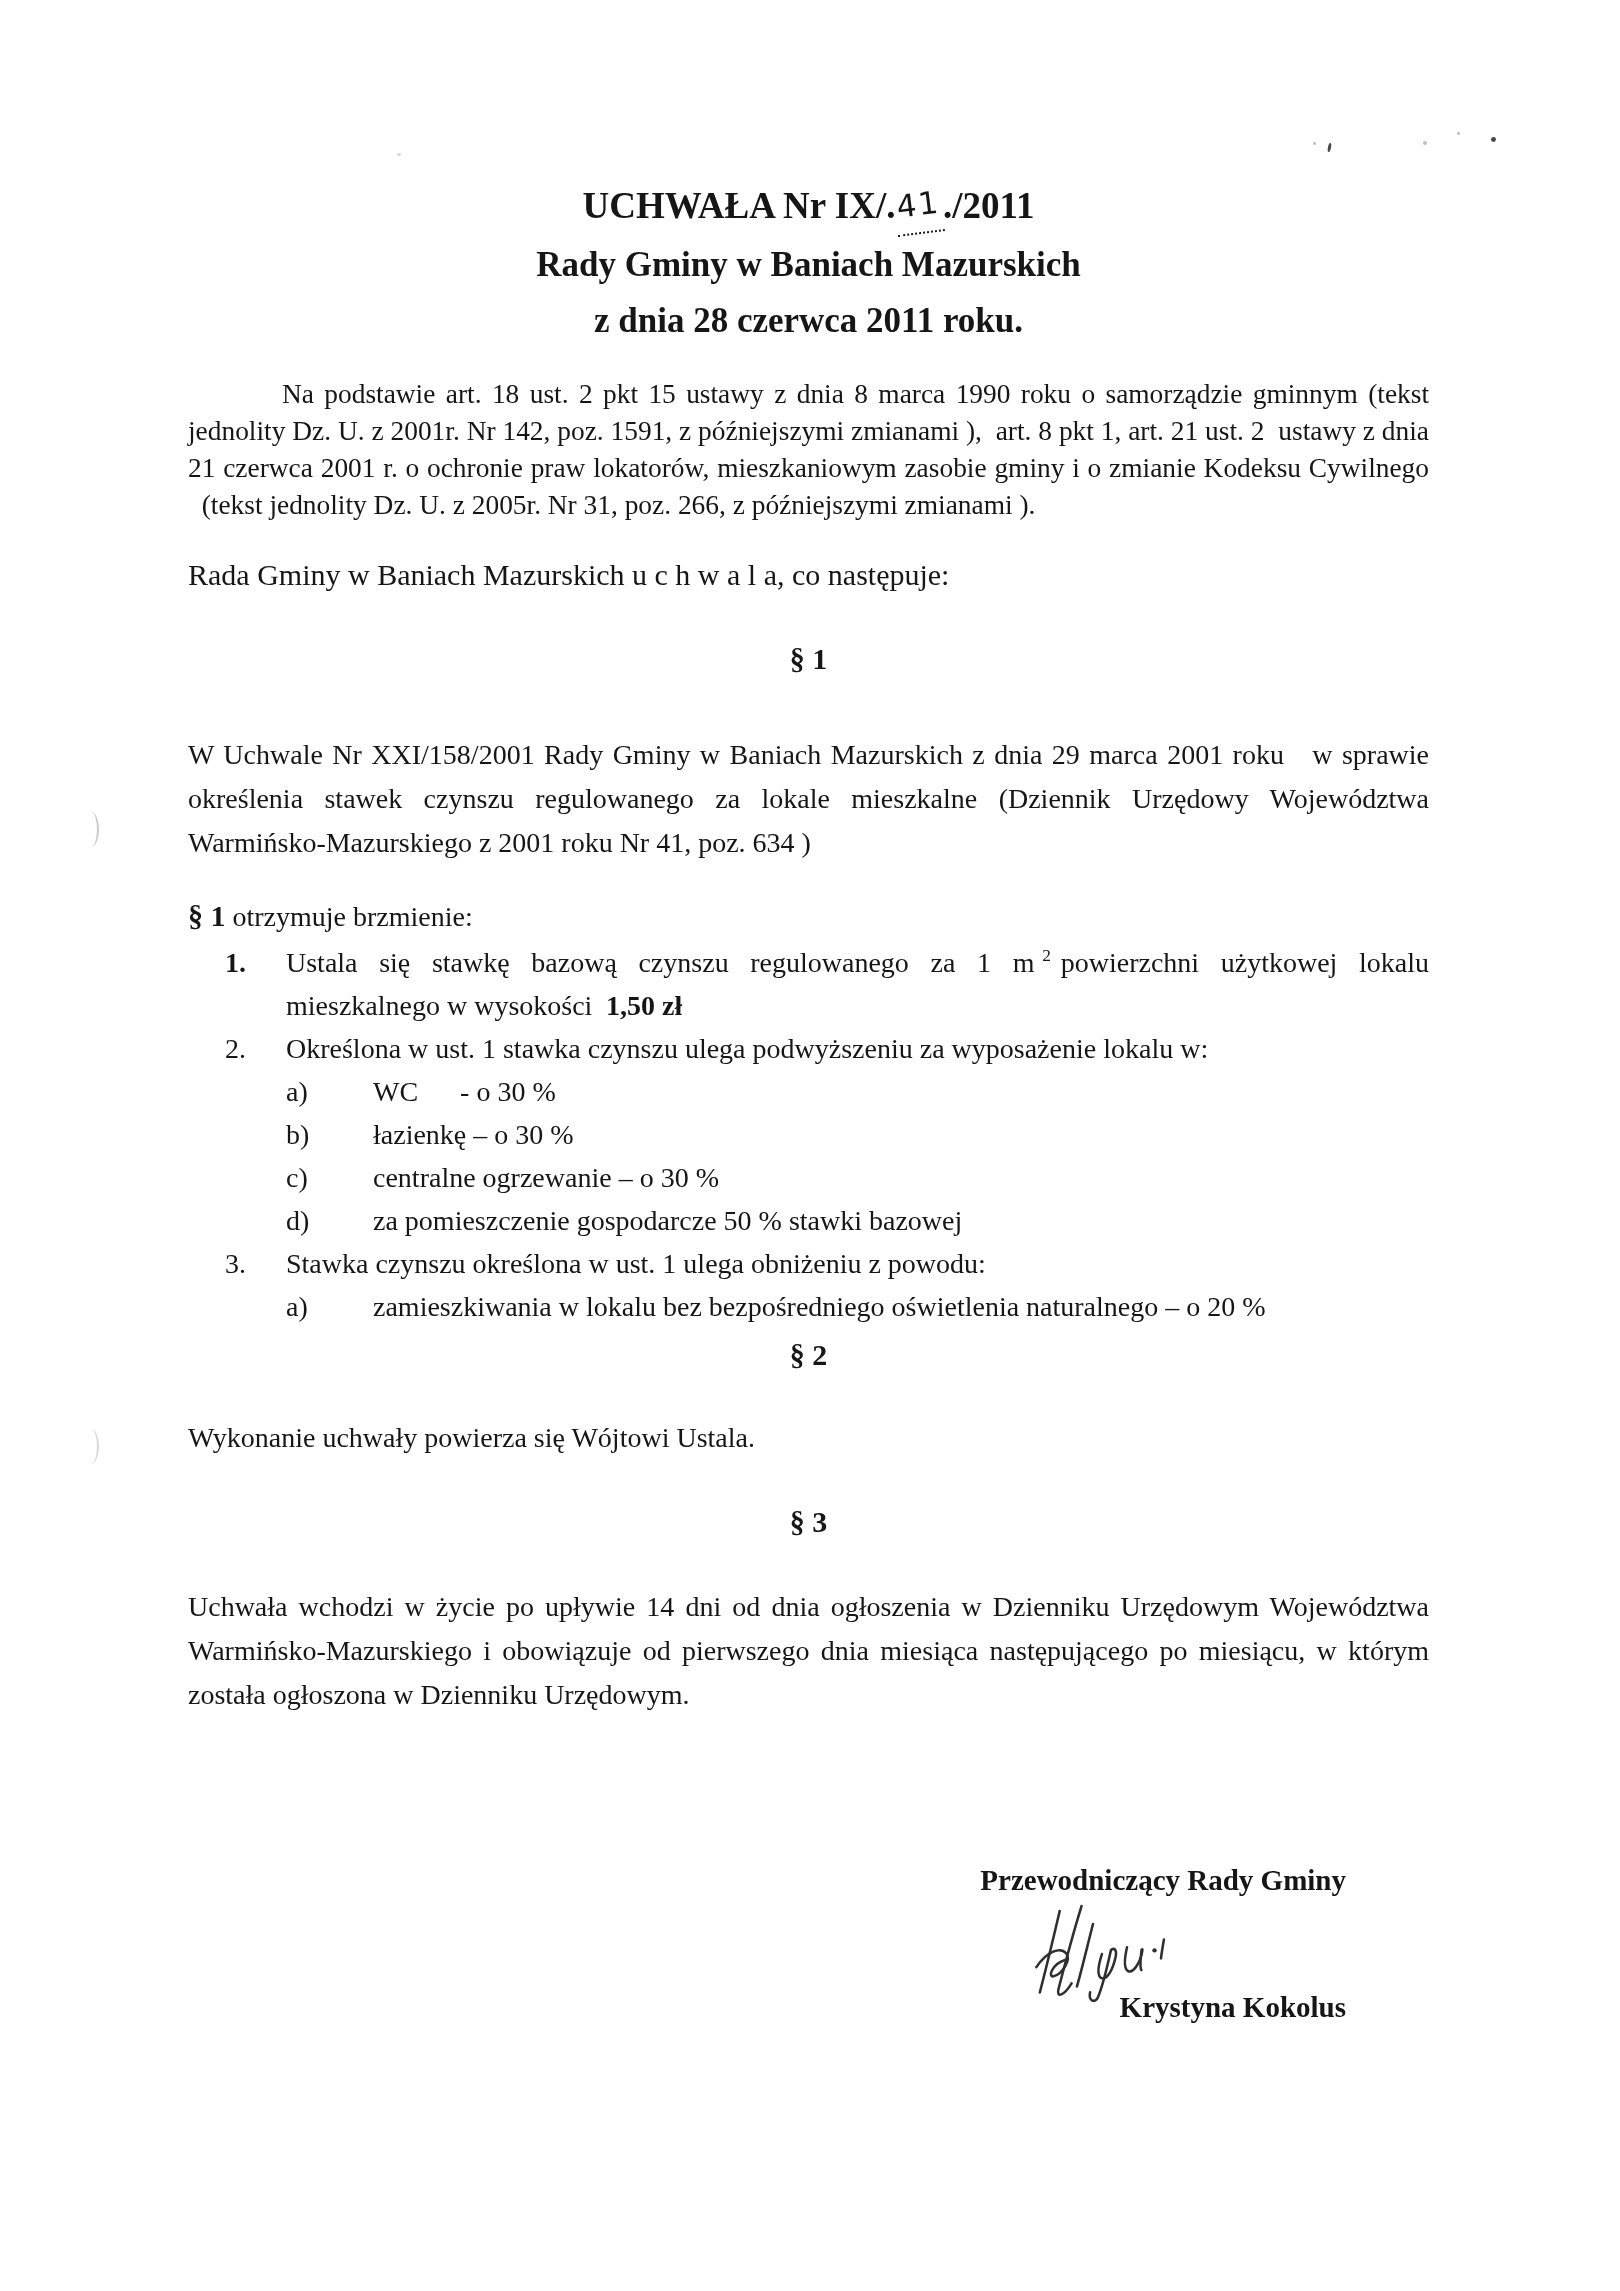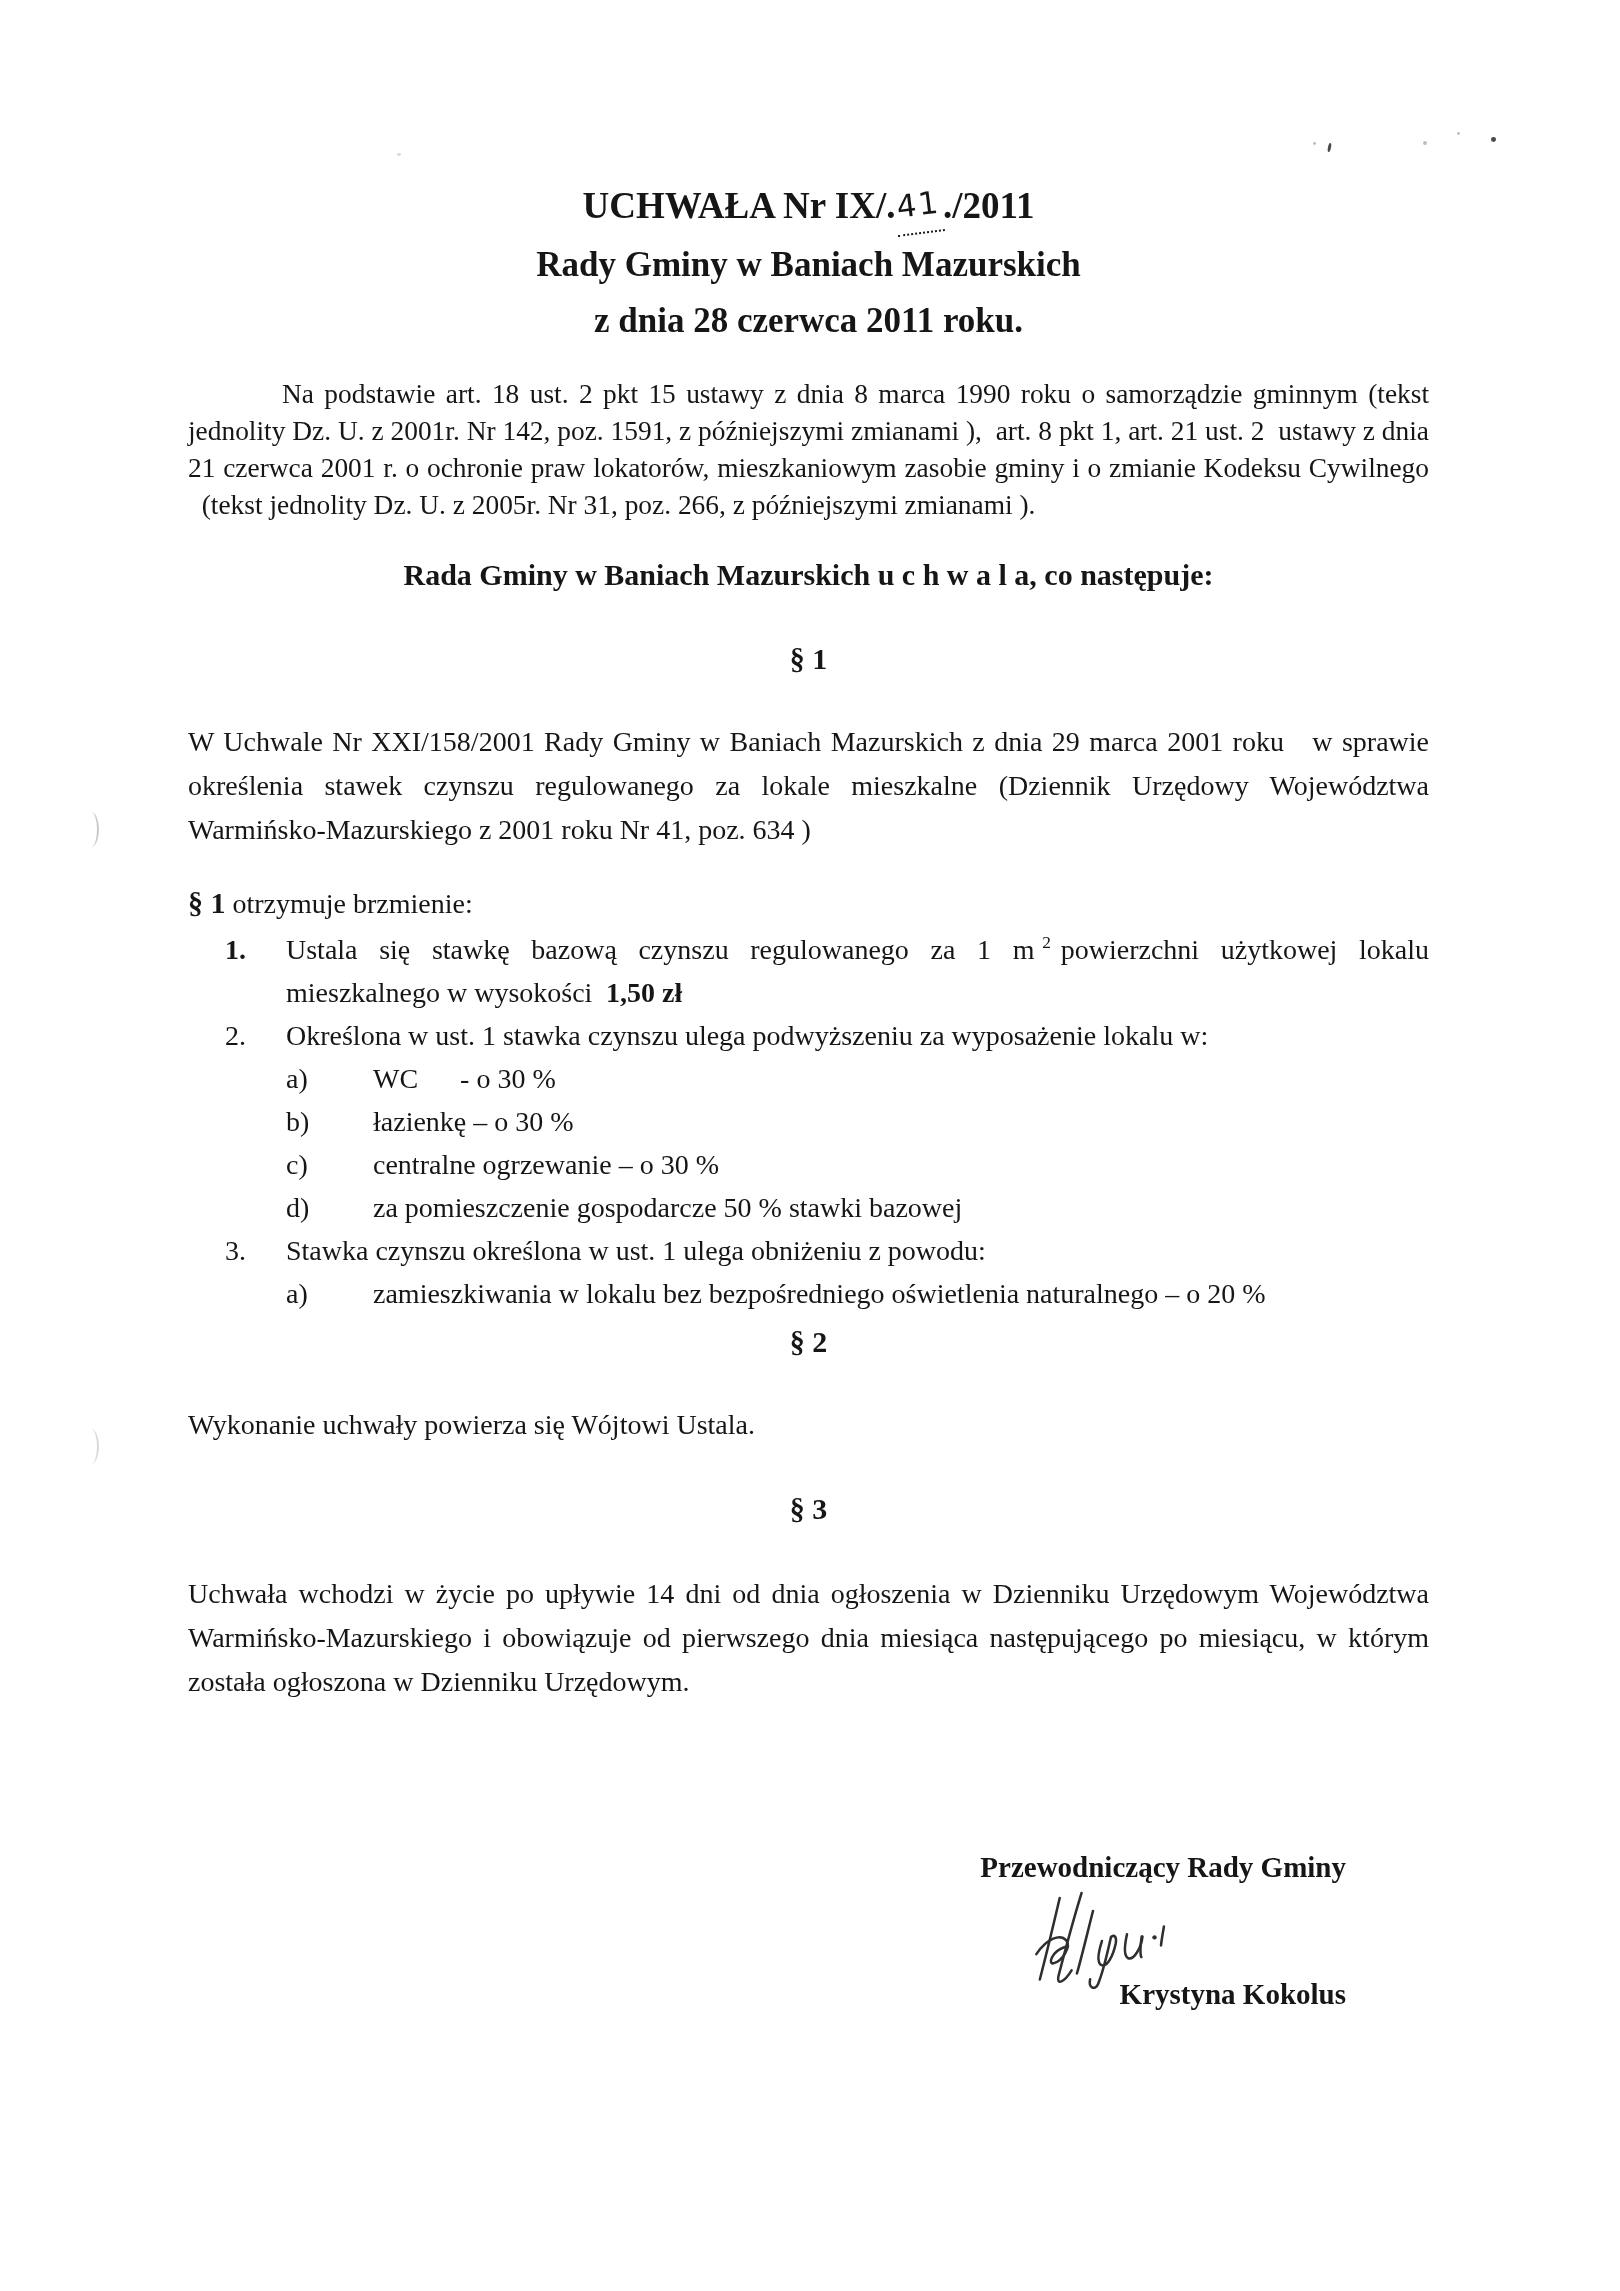--- a/index.html
+++ b/index.html
@@ -29,29 +29,29 @@
   }
 
   .subject { font-size:30px; font-weight:bold; line-height:45px; margin-top:2px; }
 
   .preamble {
     margin-top:27.4px;
     font-size:27.4px; line-height:37px;
     text-align:justify; text-indent:94px;
   }
 
-  .enact-clause { font-size:30px; font-weight:bold; line-height:45px; margin-top:2px;text-align:center; }
+  .enact-clause { font-size:30px; font-weight:normal; line-height:45px; margin-top:2px; }
 
   .sec-head { font-size:30px; font-weight:bold; line-height:45px; text-align:center; }
   .sec1-head { margin-top:39px; }
   .sec2-head { margin-top:3.9px; }
   .sec3-head { margin-top:39px; }
 
   .intro {
-    margin-top:39px;
+    margin-top:52px;
     font-size:28px; line-height:44px;
     text-align:justify;
   }
 
   .lead { font-size:28px; line-height:45px; }
   .lead .lead-bold { font-size:30px; font-weight:bold; }
 
   .list { margin-top:2px; font-size:28px; }
   .row { display:flex; line-height:43px; padding-left:37px; }
   .row .num { flex:none; width:61px; font-weight:normal; }

